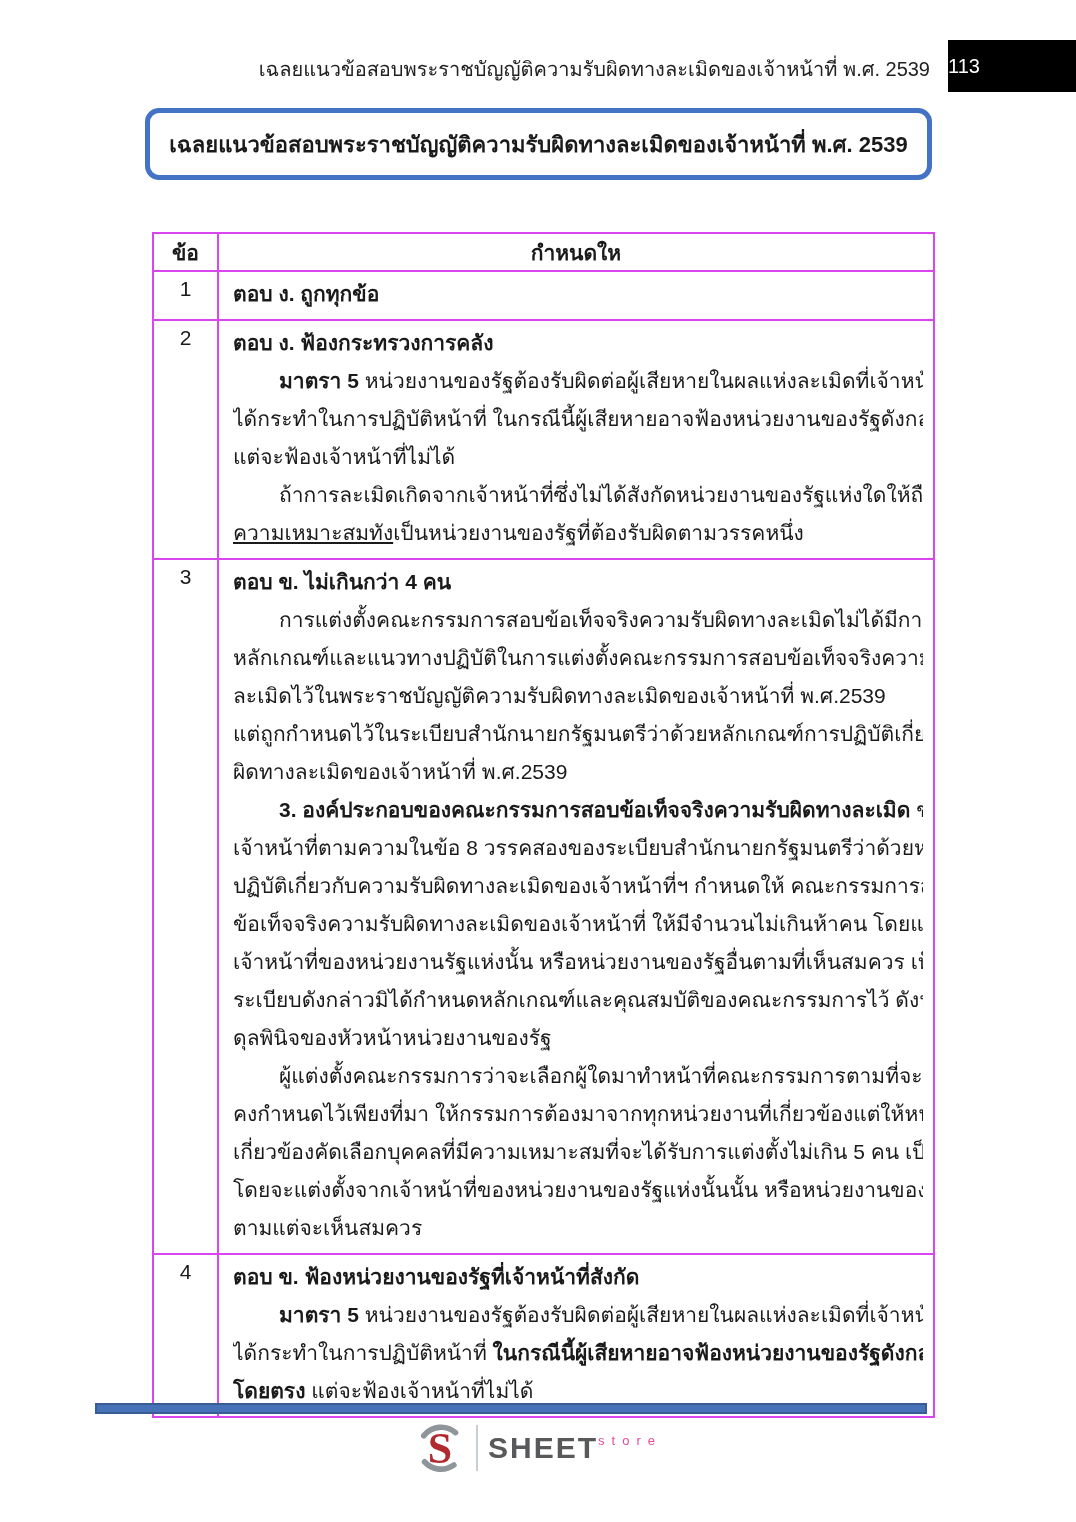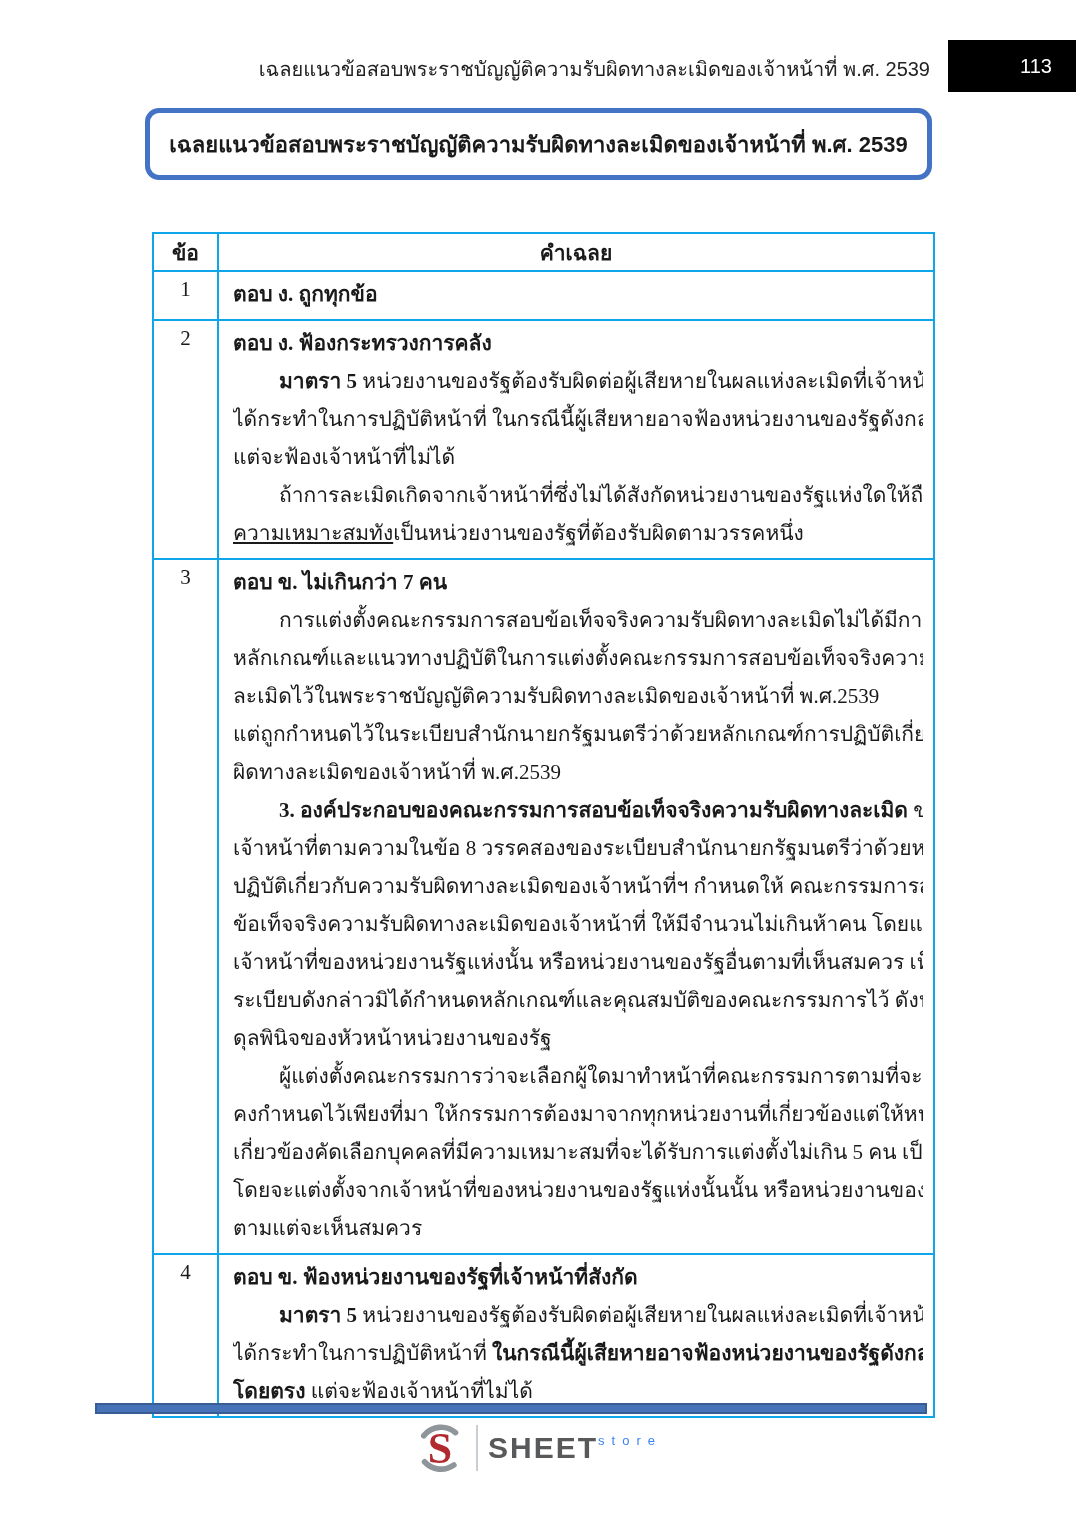--- a/index.html
+++ b/index.html
@@ -10,38 +10,38 @@
     color:#1a1a1a;
   }
   
   .running-head {
     position:absolute; top:52px; left:0; width:930px;
     text-align:right; font-size:20px; line-height:34px; color:#222;
   }
   .page-num-box {
     position:absolute; top:40px; left:948px; width:128px; height:52px;
     background:#000000; color:#ffffff; box-sizing:border-box;
-    display:flex; align-items:center; justify-content:flex-end;
+    display:flex; align-items:center; justify-content:flex-start;
     padding-right:24px; font-size:20px;
   }
   
   .title-box {
     position:absolute; top:108px; left:145px; width:787px; height:72px;
     box-sizing:border-box; border:5px solid #4472C4; border-radius:14px;
     box-shadow: inset 0 0 0 3px #ffffff;
     display:flex; align-items:center; justify-content:center;
     font-weight:bold; font-size:22px;
   }
   
   table.answers {
     position:absolute; top:232px; left:152px; width:783px;
     border-collapse:collapse; table-layout:fixed;
   }
   table.answers th, table.answers td {
-    border:2px solid #0ea5e9; box-sizing:border-box;font-family:Liberation Serif, serif;
+    border:2px solid #d946ef; box-sizing:border-box;
   }
   table.answers th {
     font-weight:bold; font-size:21px; text-align:center;
     height:38px; padding:0;
   }
   th.col-no, td.col-no { width:65px; }
   td.col-no {
     text-align:center; vertical-align:top;
     padding-top:5px; font-size:21px;
   }
@@ -59,21 +59,21 @@
     position:absolute; top:1422px; left:50%; transform:translateX(-50%);
     display:flex; align-items:center; gap:10px;
   }
   .logo-divider { width:2px; height:46px; background:#c9ced3; }
   .logo-text { display:flex; flex-direction:row; justify-content:center; }
   .logo-text .brand {
     font-size:30px; font-weight:bold; color:#58595b;
     letter-spacing:2px; line-height:30px;
   }
   .logo-text .sub {
-    font-size:13px; color:#3b82f6; letter-spacing:7px; line-height:16px;
+    font-size:13px; color:#ec4899; letter-spacing:7px; line-height:16px;
   }
 </style>
 </head>
 <body>
 
 <div class="page">
 
   <div class="running-head">เฉลยแนวข้อสอบพระราชบัญญัติความรับผิดทางละเมิดของเจ้าหน้าที่ พ.ศ. 2539</div>
 
   <div class="page-num-box">
@@ -81,21 +81,21 @@
   </div>
 
   <div class="title-box">
     <span>เฉลยแนวข้อสอบพระราชบัญญัติความรับผิดทางละเมิดของเจ้าหน้าที่ พ.ศ. 2539</span>
   </div>
 
   <table class="answers">
     <thead>
       <tr>
         <th class="col-no">ข้อ</th>
-        <th class="col-answer-h">คำเฉลย</th>
+        <th class="col-answer-h">กำหนดให</th>
       </tr>
     </thead>
     <tbody>
         <tr>
           <td class="col-no">1</td>
           <td class="col-answer">
             <div class="line"><span class="b">ตอบ ง.  ถูกทุกข้อ</span></div>
           </td>
         </tr>
         <tr>
@@ -105,21 +105,21 @@
             <div class="line indent"><span class="b">มาตรา 5</span><span> หน่วยงานของรัฐต้องรับผิดต่อผู้เสียหายในผลแห่งละเมิดที่เจ้าหน้าที่ของตน</span></div>
             <div class="line"><span>ได้กระทำในการปฏิบัติหน้าที่ ในกรณีนี้ผู้เสียหายอาจฟ้องหน่วยงานของรัฐดังกล่าวได้โดยตรง</span></div>
             <div class="line"><span>แต่จะฟ้องเจ้าหน้าที่ไม่ได้</span></div>
             <div class="line indent"><span>ถ้าการละเมิดเกิดจากเจ้าหน้าที่ซึ่งไม่ได้สังกัดหน่วยงานของรัฐแห่งใดให้ถือว่า</span></div>
             <div class="line"><span class="u">ความเหมาะสมทัง</span><span>เป็นหน่วยงานของรัฐที่ต้องรับผิดตามวรรคหนึ่ง</span></div>
           </td>
         </tr>
         <tr>
           <td class="col-no">3</td>
           <td class="col-answer">
-            <div class="line"><span class="b">ตอบ ข.  ไม่เกินกว่า  7  คน</span></div>
+            <div class="line"><span class="b">ตอบ ข.  ไม่เกินกว่า  4  คน</span></div>
             <div class="line indent"><span>การแต่งตั้งคณะกรรมการสอบข้อเท็จจริงความรับผิดทางละเมิดไม่ได้มีการกำหนด</span></div>
             <div class="line"><span>หลักเกณฑ์และแนวทางปฏิบัติในการแต่งตั้งคณะกรรมการสอบข้อเท็จจริงความรับผิดทาง</span></div>
             <div class="line"><span>ละเมิดไว้ในพระราชบัญญัติความรับผิดทางละเมิดของเจ้าหน้าที่ พ.ศ.2539</span></div>
             <div class="line"><span>แต่ถูกกำหนดไว้ในระเบียบสำนักนายกรัฐมนตรีว่าด้วยหลักเกณฑ์การปฏิบัติเกี่ยวกับความรับ</span></div>
             <div class="line"><span>ผิดทางละเมิดของเจ้าหน้าที่ พ.ศ.2539</span></div>
             <div class="line indent"><span class="b">3. องค์ประกอบของคณะกรรมการสอบข้อเท็จจริงความรับผิดทางละเมิด</span><span> ของ</span></div>
             <div class="line"><span>เจ้าหน้าที่ตามความในข้อ 8 วรรคสองของระเบียบสำนักนายกรัฐมนตรีว่าด้วยหลักเกณฑ์การ</span></div>
             <div class="line"><span>ปฏิบัติเกี่ยวกับความรับผิดทางละเมิดของเจ้าหน้าที่ฯ กำหนดให้ คณะกรรมการสอบ</span></div>
             <div class="line"><span>ข้อเท็จจริงความรับผิดทางละเมิดของเจ้าหน้าที่ ให้มีจำนวนไม่เกินห้าคน โดยแต่งตั้งจาก</span></div>
             <div class="line"><span>เจ้าหน้าที่ของหน่วยงานรัฐแห่งนั้น หรือหน่วยงานของรัฐอื่นตามที่เห็นสมควร เห็นได้ว่า</span></div>

